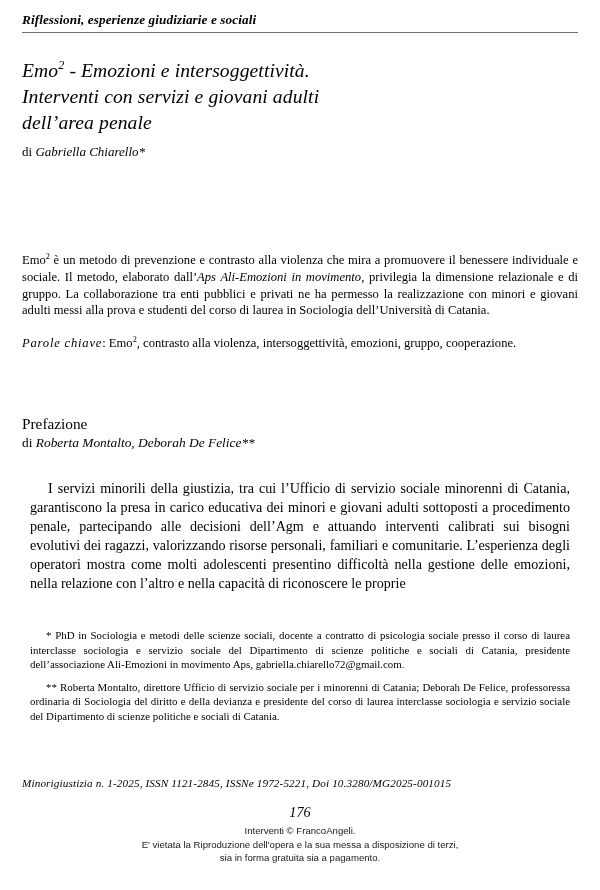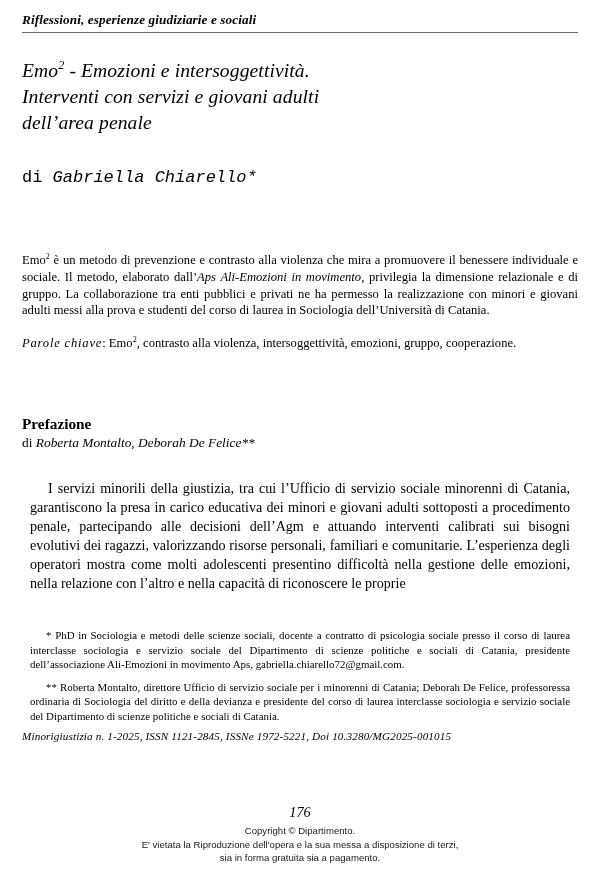--- a/index.html
+++ b/index.html
@@ -64,25 +64,24 @@
     line-height: 1.32;
     margin: 0;
     letter-spacing: 0.1px;
   }
   .article-title sup {
     font-size: 0.62em;
     vertical-align: super;
     line-height: 0;
   }
   .byline {
-    margin-top: 31px;
-    font-size: 17px;
+    margin-top: 8px;
+    font-size: 13px;
     font-style: normal;
     line-height: 1.3;
-    font-family: Liberation Mono, monospace;
   }
   .byline .author-name {
     font-style: italic;
   }
 
   
   .abstract {
     position: absolute;
     left: 22px;
     top: 252px;
@@ -113,21 +112,21 @@
 
   
   .section {
     position: absolute;
     left: 22px;
     top: 414px;
     width: 556px;
   }
   .section-title {
     font-size: 15.3px;
-    font-weight: bold;
+    font-weight: normal;
     margin: 0;
     line-height: 1.25;
   }
   .section-byline {
     margin: 1px 0 0 0;
     font-size: 13.4px;
     line-height: 1.3;
   }
   .section-byline .author-name {
     font-style: italic;
@@ -162,21 +161,21 @@
     line-height: 1.335;
     text-align: justify;
     text-justify: inter-word;
     text-indent: 16px;
   }
 
   
   .citation {
     position: absolute;
     left: 22px;
-    top: 729px;
+    top: 776px;
     width: 556px;
     font-style: italic;
     font-size: 11.2px;
     line-height: 1.3;
     letter-spacing: 0.12px;
     white-space: nowrap;
   }
 
   
   .folio {
@@ -242,18 +241,18 @@
   <div class="footnotes">
     <p>* PhD in Sociologia e metodi delle scienze sociali, docente a contratto di psicologia sociale presso il corso di laurea interclasse sociologia e servizio sociale del Dipartimento di scienze politiche e sociali di Catania, presidente dell’associazione Ali-Emozioni in movimento Aps, gabriella.chiarello72@gmail.com.</p>
     <p>** Roberta Montalto, direttore Ufficio di servizio sociale per i minorenni di Catania; Deborah De Felice, professoressa ordinaria di Sociologia del diritto e della devianza e presidente del corso di laurea interclasse sociologia e servizio sociale del Dipartimento di scienze politiche e sociali di Catania.</p>
   </div>
 
   <div class="citation">Minorigiustizia n. 1-2025, ISSN 1121-2845, ISSNe 1972-5221, Doi 10.3280/MG2025-001015</div>
 
   <div class="folio">176</div>
 
   <div class="copyright">
-    <div>Copyright © Dipartimento.</div>
+    <div>Interventi © FrancoAngeli.</div>
     <div>E' vietata la Riproduzione dell'opera e la sua messa a disposizione di terzi,</div>
     <div>sia in forma gratuita sia a pagamento.</div>
   </div>
 
 </div>
 
 </body></html>

